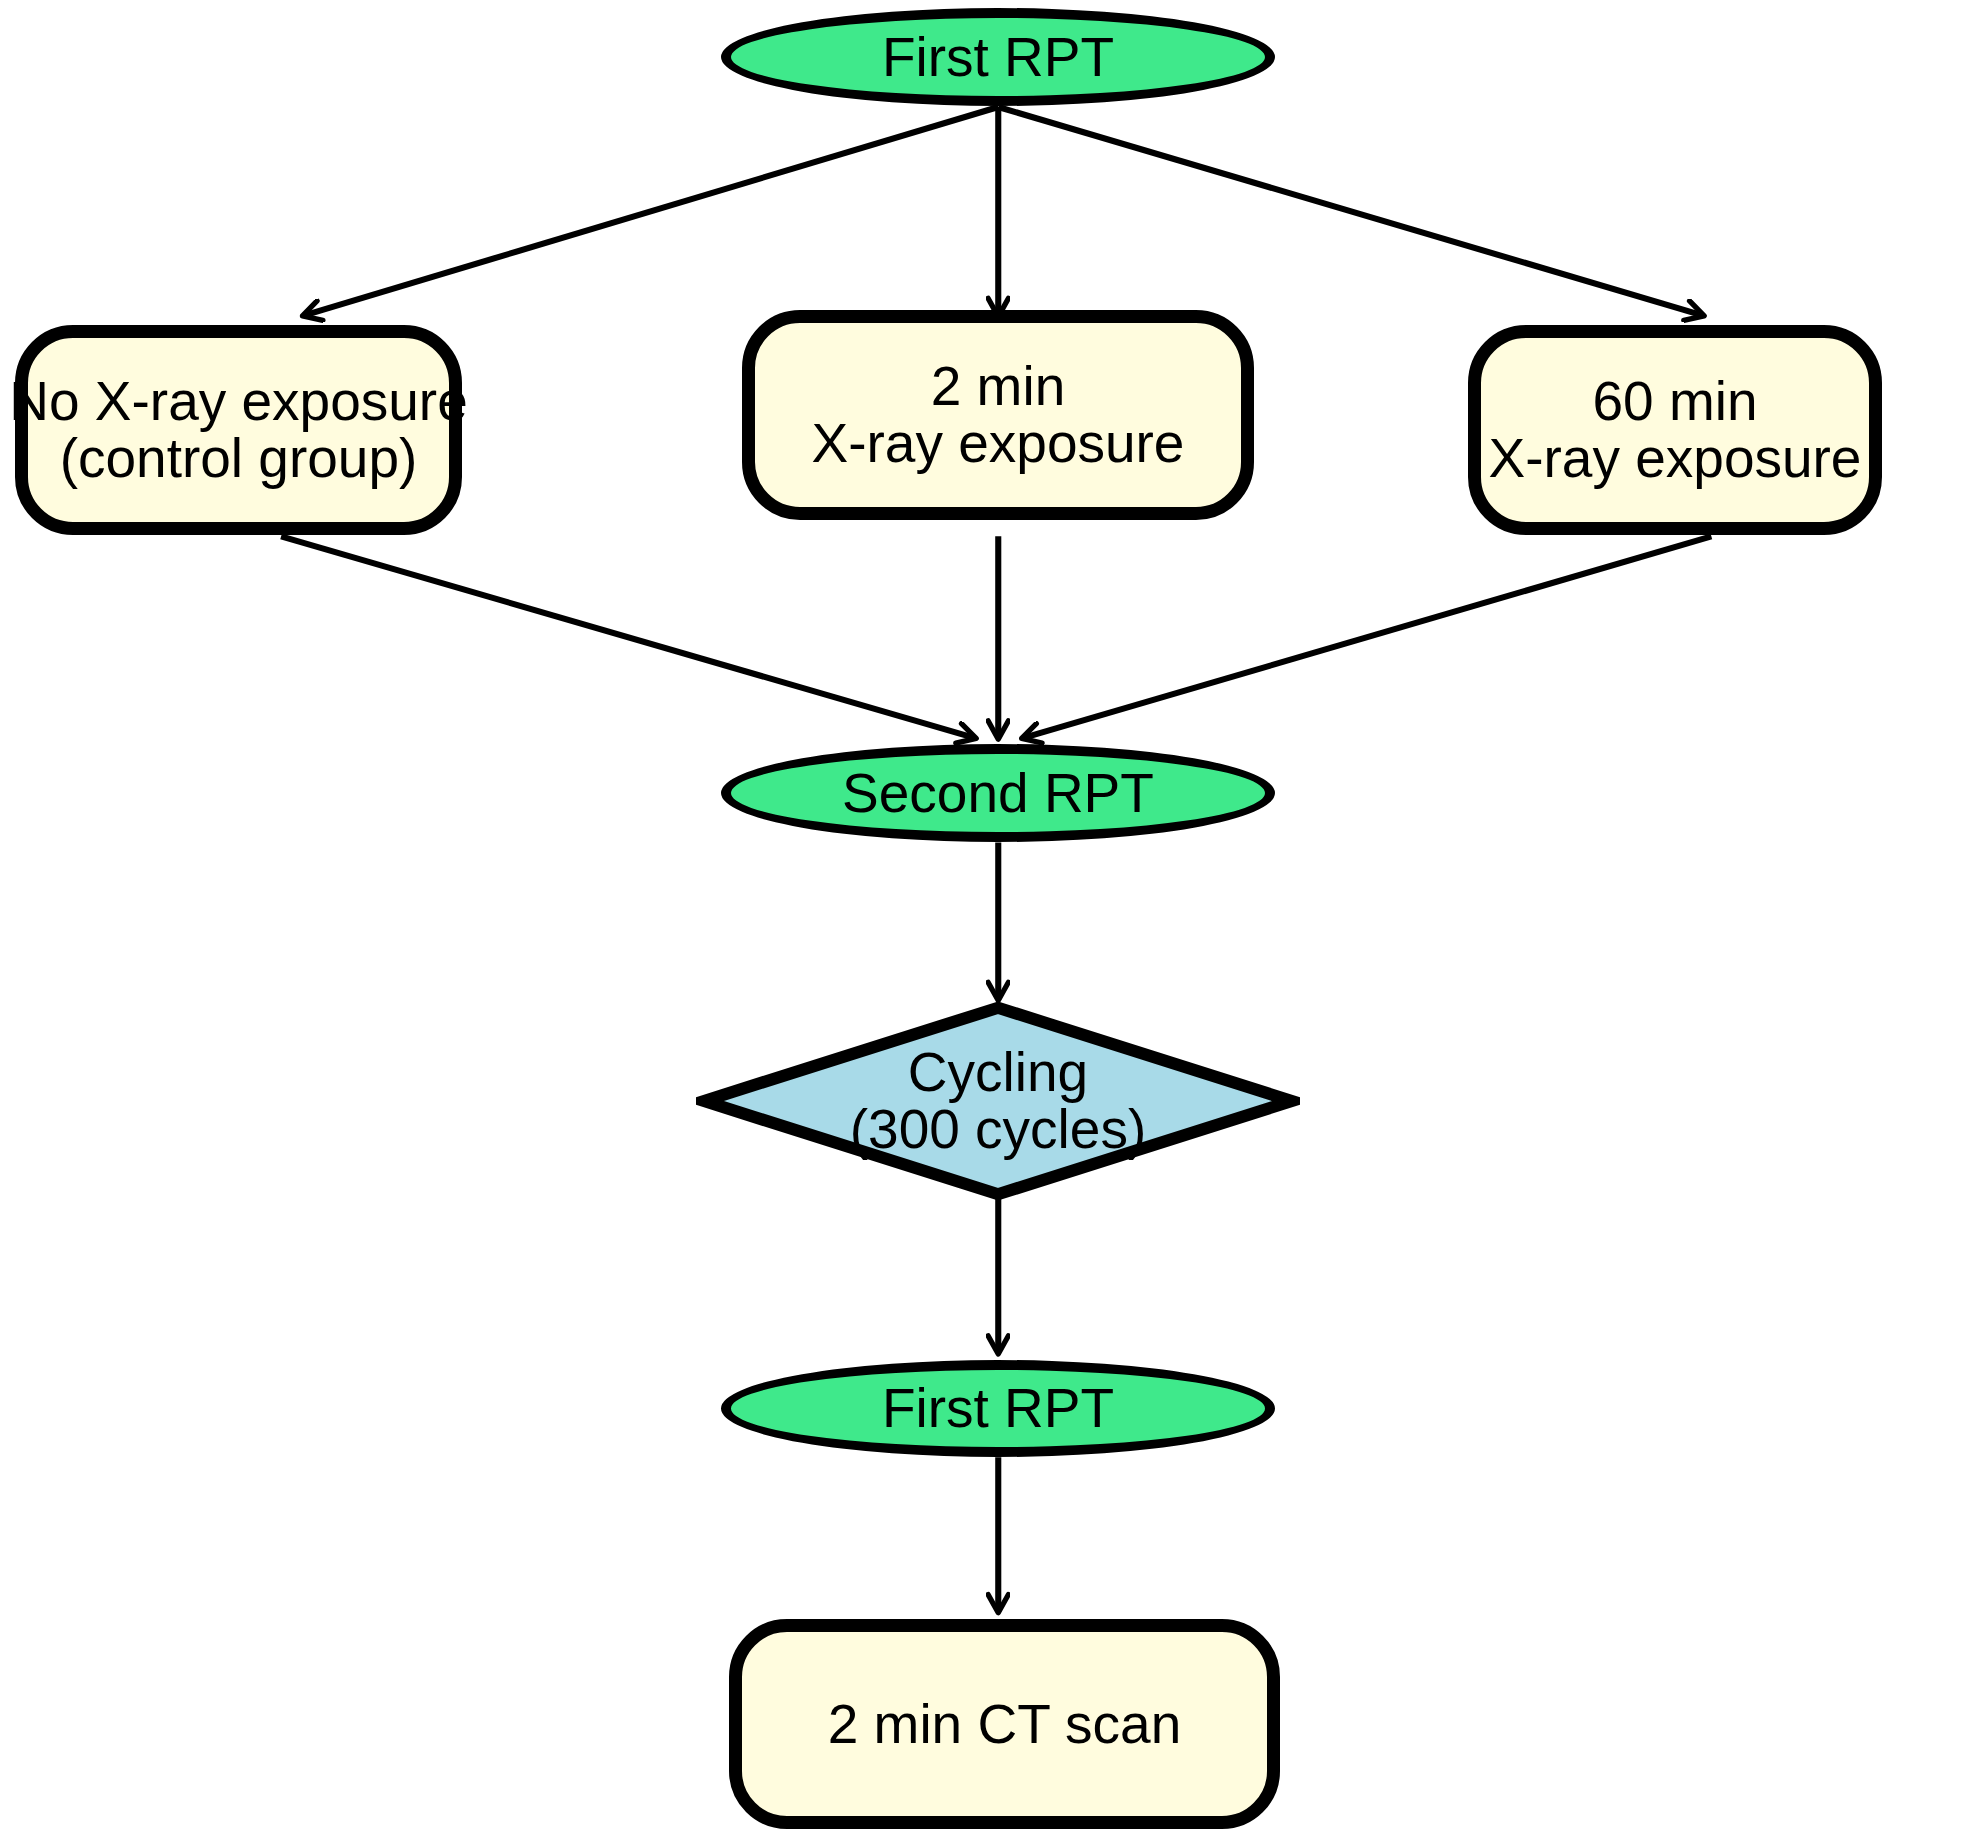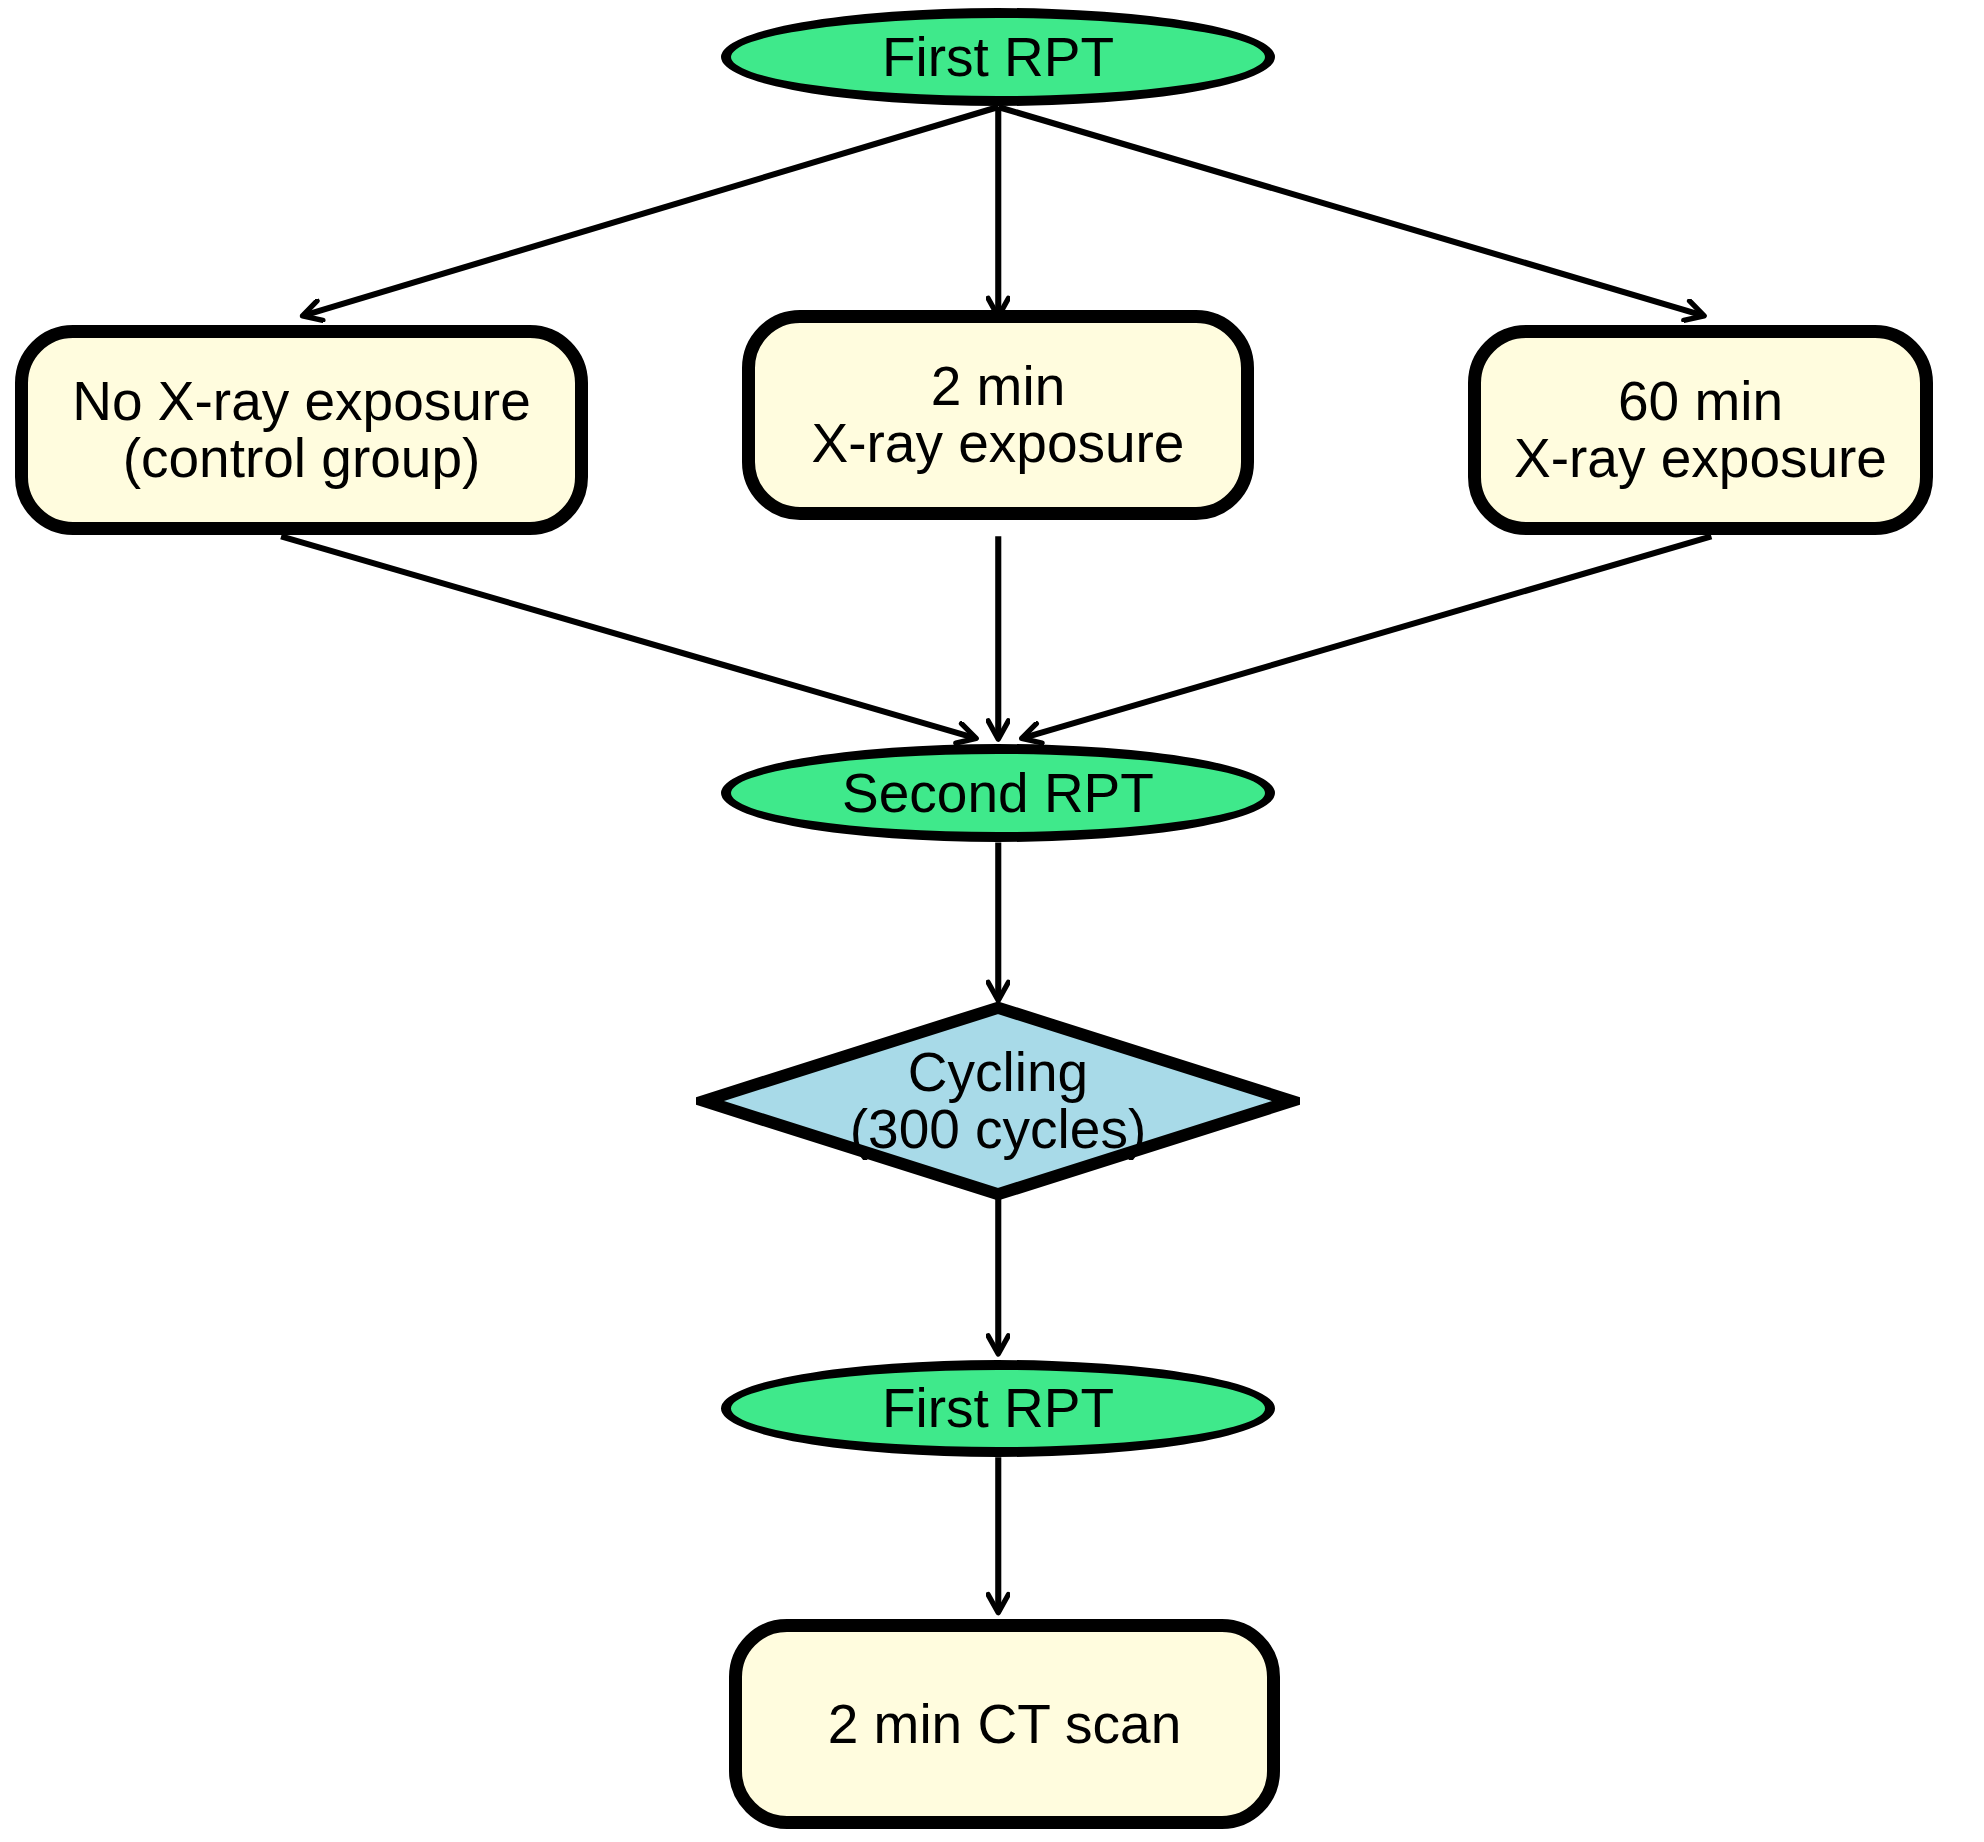--- a/index.html
+++ b/index.html
@@ -53,23 +53,23 @@
     left: 0;
     top: 0;
   }
   .label {
     position: relative;
     z-index: 2;
     white-space: nowrap;
   }
   
   #node-first-rpt  { left: 721px; top: 8.1px;   width: 554px; height: 98px; }
-  #node-no-xray    { left: 15px;   top: 325px;  width: 573px; height: 210px; }
+  #node-no-xray    { left: 15px;   top: 325px;  width: 447px; height: 210px; }
   #node-xray-2min  { left: 742px; top: 310px;  width: 512px; height: 210px; }
-  #node-xray-60min { left: 1468px; top: 325px;  width: 465px; height: 210px; align-items: center; }
+  #node-xray-60min { left: 1468px; top: 325px;  width: 414px; height: 210px; align-items: center; }
   #node-second-rpt { left: 721px; top: 744px; width: 554px; height: 98px; }
   #node-cycling    { left: 696px; top: 1001px; width: 604px; height: 200px; }
   #node-final-rpt  { left: 721px; top: 1360px; width: 554px; height: 97px; }
   #node-ct-scan    { left: 729px; top: 1619px; width: 551px; height: 210px; }
 </style>
 </head>
 <body>
 
 <div id="canvas">
 

